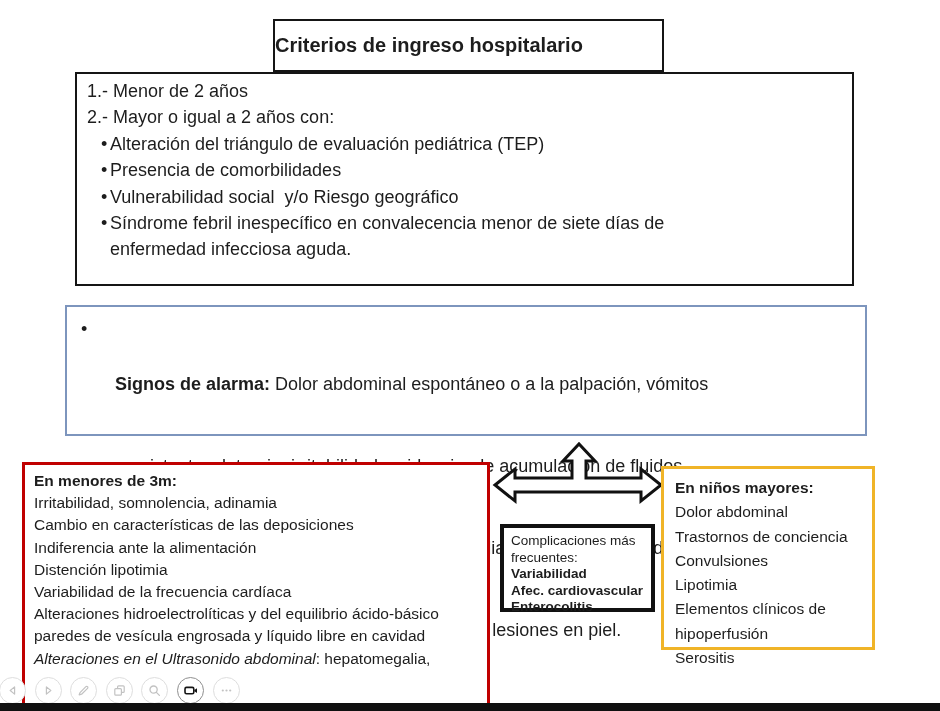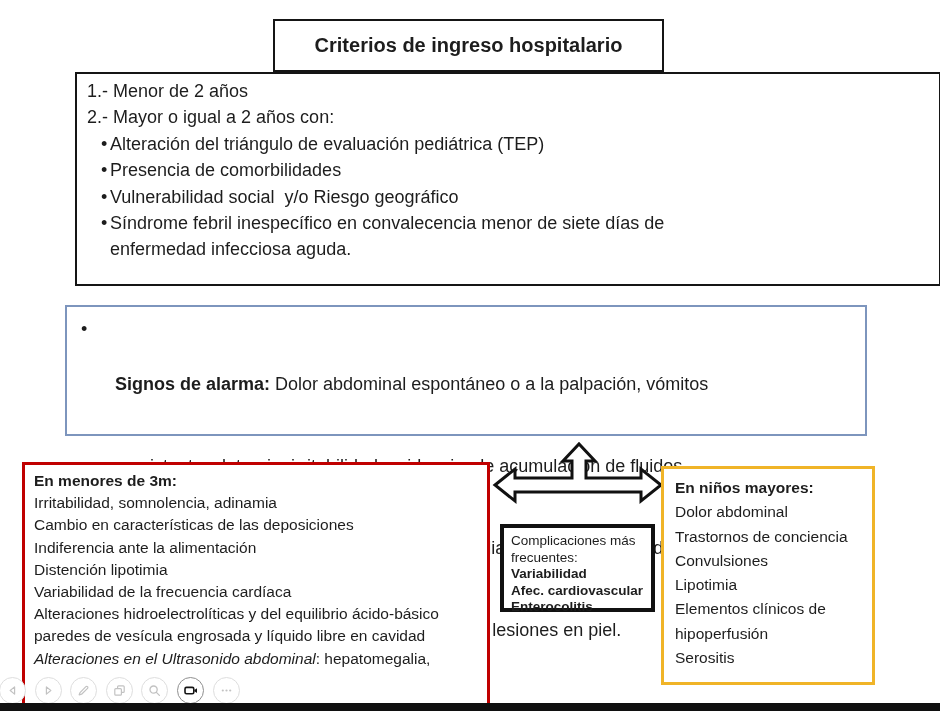--- a/index.html
+++ b/index.html
@@ -6,27 +6,27 @@
   html,body { background:#ffffff; }
   .stage {
     position:relative; width:940px; height:711px; background:#ffffff;
     font-family:"Liberation Sans", sans-serif; color:#1d1d1d; overflow:hidden;
   }
   .abs { position:absolute; }
 
   
   .title-box {
     left:273px; top:19px; width:391px; height:53px;
-    border:2.5px solid #151515; display:flex; align-items:center; justify-content:center;
+    border:2.5px solid #151515; display:flex; align-items:center; 
     font-weight:bold; font-size:20px; background:#fff;
   }
 
   
   .criteria-box {
-    left:75px; top:72px; width:866px; height:214px;
+    left:75px; top:72px; width:779px; height:214px;
     border:2.5px solid #151515; padding:4px 10px; font-size:18px; line-height:26.4px;
     background:#fff;
   }
   .crow { display:flex; white-space:pre-wrap; }
   .bu { width:23px; padding-left:14px; flex:0 0 auto; }
   .bt { flex:1 1 auto; }
 
   
   .alarm-box {
     left:65px; top:305px; width:802px; height:131px;
@@ -50,21 +50,21 @@
   
   .compl-box {
     left:500px; top:524px; width:155px; height:88px;
     border:4px solid #111111; padding:5px 7px; font-size:13.5px; line-height:16.6px;
     background:#fff;
   }
   .compl-box .item { font-weight:bold; }
 
   
   .older-box {
-    left:661px; top:466px; width:214px; height:219px;
+    left:661px; top:466px; width:214px; height:184px;
     border:3.5px solid #f0b428; padding:7px 11px; font-size:15.5px; line-height:24.3px;
     background:#fff;
   }
 
   
   .arrow-wrap { left:492px; top:441px; width:172px; height:65px; }
 
   
   .toolbar-btn {
     position:absolute; top:677px; width:27px; height:27px; border-radius:50%;

